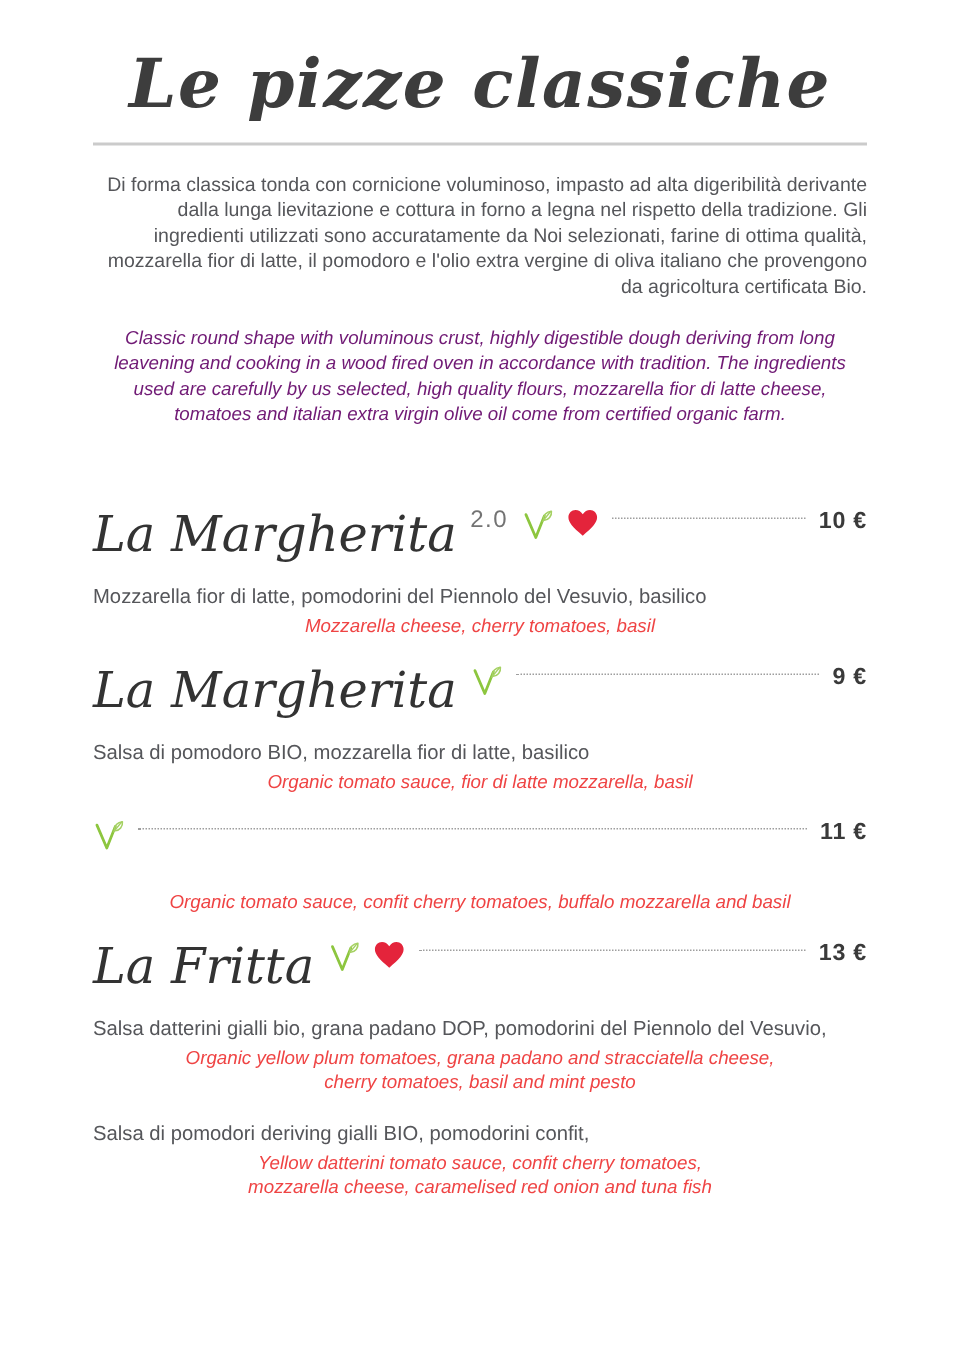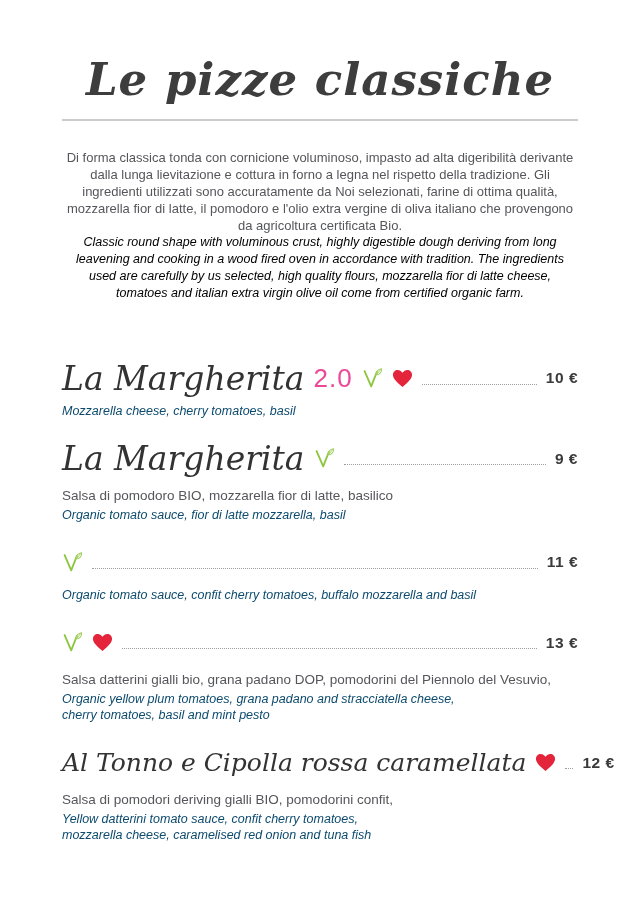--- a/index.html
+++ b/index.html
@@ -6,73 +6,73 @@
   html, body { background:#ffffff; }
   body {
     width:640px; height:899px; overflow:hidden;
     font-family:"Liberation Sans", sans-serif;
     color:#55565a;
     -webkit-font-smoothing:antialiased;
   }
   .page { width:640px; height:899px; padding:0 62px; background:#ffffff; }
 
   .menu-title {
-    margin-top:52px;
+    margin-top:28px;
     text-align:center;
     font-family:"DejaVu Serif", serif;
     font-style:italic;
     font-size:45px;
     line-height:1.25;
     color:#3d3d3d;
     letter-spacing:1px;
   }
   .title-divider {
     margin-top:11px;
     border:none;
     border-top:2px solid #cbcbcb;
     height:0;
   }
 
   .intro-it {
-    margin-top:28px;
-    text-align:center;
+    margin-top:17px;
+    text-align:right;
     font-size:13px;
     line-height:17px;
     color:#55565a;
   }
   .intro-en {
-    margin-top:0;
+    margin-top:18px;
     text-align:center;
     font-size:12.5px;
     line-height:17px;
     font-style:italic;
-    color:#000000;
+    color:#701a75;
   }
 
   .items { margin-top:54px; }
   .item + .item { margin-top:17px; }
 
   .item-head {
     display:flex;
-    align-items:center;
+    align-items:flex-start;
     gap:9px;
     height:44px;
   }
   .item-name {
     font-family:"DejaVu Serif", serif;
     font-style:italic;
     font-size:33px;
     color:#333333;
     white-space:nowrap;
     line-height:1;
   }
   .item-name.long { font-size:25px; }
   .item-suffix {
-    font-size:26px;
-    color:#ec4899;
+    font-size:16px;
+    color:#737373;
     letter-spacing:1px;
     line-height:1;
   }
   .icon { display:inline-flex; align-items:center; flex:0 0 auto; }
   .icon svg { display:block; }
 
   .leader {
     flex:1 1 auto;
     min-width:8px;
     border-bottom:1px dotted #9e9e9e;
@@ -91,21 +91,22 @@
     font-size:13.5px;
     line-height:17px;
     color:#55565a;
   }
   .desc-it .line { display:block; }
   .desc-en {
     margin-top:3px;
     font-size:12.5px;
     line-height:16.5px;
     font-style:italic;
-    color:#0c4a6e;
+    color:#ef4444;
+    text-align:center;
   }
   .desc-en .line { display:block; }
 </style>
 </head>
 <body>
 
 <svg width="0" height="0" style="position:absolute" aria-hidden="true">
   <symbol id="sym-veg" viewBox="0 0 24 26">
     <path d="M3 4.5 L10.5 22 L17 5.5" fill="none" stroke="#8dc63f" stroke-width="2.1" stroke-linecap="round" stroke-linejoin="round"></path>
     <path d="M15.8 9.5 L21.8 2.2" fill="none" stroke="#a5d163" stroke-width="1.1" stroke-linecap="round"></path>
@@ -136,20 +137,23 @@
             </svg>
           </span>
         <span class="icon">
             <svg width="21" height="19">
               <use href="#sym-heart"></use>
             </svg>
           </span>
         <span class="leader"></span>
         <span class="item-price">10 €</span>
       </div>
+      <div class="desc-it">
+        <span class="line">Mozzarella fior di latte, pomodorini del Piennolo del Vesuvio, basilico</span>
+      </div>
       <div class="desc-en">
         <span class="line">Mozzarella cheese, cherry tomatoes, basil</span>
       </div>
     </div>
 
     <div class="item">
       <div class="item-head">
         <span class="item-name">La Margherita</span>
         <span class="icon">
             <svg width="21" height="23">
@@ -177,20 +181,21 @@
         <span class="leader"></span>
         <span class="item-price">11 €</span>
       </div>
       <div class="desc-en">
         <span class="line">Organic tomato sauce, confit cherry tomatoes, buffalo mozzarella and basil</span>
       </div>
     </div>
 
     <div class="item">
       <div class="item-head">
+        <span class="item-name">La Fritta</span>
         <span class="icon">
             <svg width="21" height="23">
               <use href="#sym-veg"></use>
             </svg>
           </span>
         <span class="icon">
             <svg width="21" height="19">
               <use href="#sym-heart"></use>
             </svg>
           </span>
@@ -200,30 +205,20 @@
       <div class="desc-it">
         <span class="line">Salsa datterini gialli bio, grana padano DOP, pomodorini del Piennolo del Vesuvio,</span>
       </div>
       <div class="desc-en">
         <span class="line">Organic yellow plum tomatoes, grana padano and stracciatella cheese,</span>
         <span class="line">cherry tomatoes,  basil and mint pesto</span>
       </div>
     </div>
 
     <div class="item">
-      <div class="item-head">
-        <span class="item-name long">Al Tonno e Cipolla rossa caramellata</span>
-        <span class="icon">
-            <svg width="21" height="19">
-              <use href="#sym-heart"></use>
-            </svg>
-          </span>
-        <span class="leader"></span>
-        <span class="item-price">12 €</span>
-      </div>
       <div class="desc-it">
         <span class="line">Salsa di pomodori deriving gialli BIO, pomodorini confit,</span>
       </div>
       <div class="desc-en">
         <span class="line">Yellow datterini tomato sauce, confit cherry tomatoes,</span>
         <span class="line">mozzarella cheese, caramelised red onion and tuna fish</span>
       </div>
     </div>
 
   </div>

